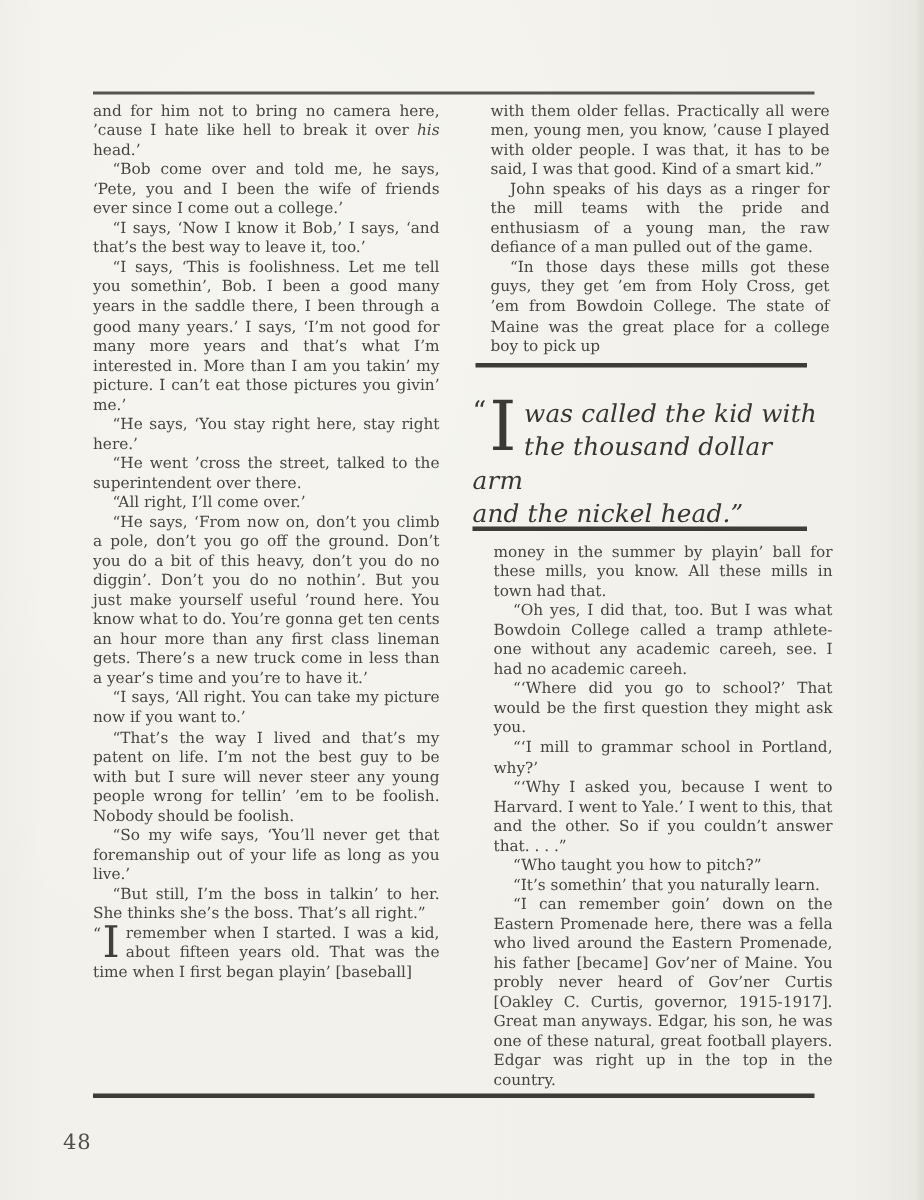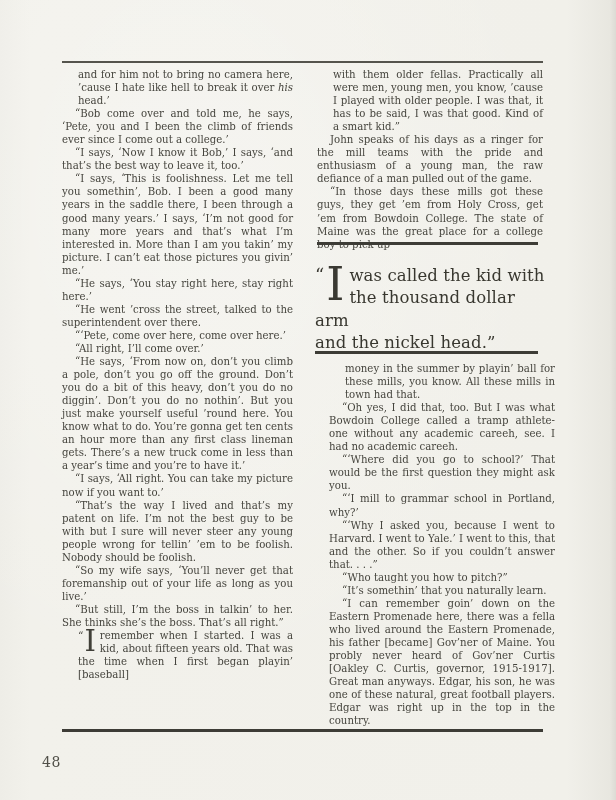--- a/index.html
+++ b/index.html
@@ -12,54 +12,53 @@
     color:#46453e;
   }
   .rule { position:absolute; }
   .rule-top    { left:62px;  top:61px;  width:481px; height:1.6px; background:#55544d; }
   .rule-bottom { left:62px;  top:729px; width:481px; height:2.6px; background:#3d3c36; }
   .pq-rule-top    { left:317px; top:242px; width:221px; height:2.8px; background:#3d3c36; }
   .pq-rule-bottom { left:315px; top:351px; width:223px; height:2.8px; background:#3d3c36; }
 
   .col { position:absolute; font-size:10.2px; line-height:13.05px; text-align:justify; }
   .col-left        { left:62px;  top:68px;  width:231px; }
-  .col-right-top   { left:317px; top:68px;  width:226px; }
+  .col-right-top   { left:327px; top:68px;  width:226px; }
   .col-right-bottom{ left:329px; top:362px; width:226px; }
   .col p { margin:0; text-indent:13px; }
-  .col p.noindent { text-indent:0;margin-left:16px; }
+  .col p.noindent { text-indent:0; }
   .col i { font-style:italic; }
 
   .section2 { margin-top:13px; }
   .dropcap-wrap { float:left; display:inline-flex; align-items:flex-start; height:25px; margin:1px 4px 0 0; }
   .dc-q { font-size:10.5px; line-height:10px; margin:1px 1px 0 0; color:#46453e; }
   .dc-i { font-size:29px; line-height:23px; color:#403f38; }
 
   .pullquote { position:absolute; left:315px; top:265px; width:234px; }
   .pq-drop { float:left; display:inline-flex; align-items:flex-start; height:43px; margin-right:5px; }
   .pq-q { font-size:18px; line-height:15px; margin:2px 2px 0 0; color:#3a3932; }
   .pq-i { font-size:46px; line-height:39px; color:#3a3932; }
-  .pq-line { font-size:16.5px; line-height:22.4px; color:#38372f; letter-spacing:0.1px; }
+  .pq-line { font-size:16.5px; line-height:22.4px; color:#38372f; letter-spacing:0.1px;font-style:italic; }
 
   .page-num { position:absolute; left:42px; top:754px; font-size:14px; color:#504f48; letter-spacing:0.6px; }
 </style>
 </head>
 <body>
 
 <div class="page">
 
   <div class="rule rule-top"></div>
 
   <div class="col col-left">
     <p class="noindent"><span>and for him not to bring no camera here, ’cause I hate like hell to break it over </span><i>his</i><span> head.’</span></p>
-    <p>“Bob come over and told me, he says, ‘Pete, you and I been the climb of friends ever since I come out a college.’</p>
+    <p>“Bob come over and told me, he says, ‘Pete, you and I been the wife of friends ever since I come out a college.’</p>
     <p>“I says, ‘Now I know it Bob,’ I says, ‘and that’s the best way to leave it, too.’</p>
     <p>“I says, ‘This is foolishness. Let me tell you somethin’, Bob. I been a good many years in the saddle there, I been through a good many years.’ I says, ‘I’m not good for many more years and that’s what I’m interested in. More than I am you takin’ my picture. I can’t eat those pictures you givin’ me.’</p>
     <p>“He says, ‘You stay right here, stay right here.’</p>
     <p>“He went ’cross the street, talked to the superintendent over there.</p>
-    <p>“‘Pete, come over here, come over here.’</p>
     <p>“All right, I’ll come over.’</p>
     <p>“He says, ‘From now on, don’t you climb a pole, don’t you go off the ground. Don’t you do a bit of this heavy, don’t you do no diggin’. Don’t you do no nothin’. But you just make yourself useful ’round here. You know what to do. You’re gonna get ten cents an hour more than any first class lineman gets. There’s a new truck come in less than a year’s time and you’re to have it.’</p>
     <p>“I says, ‘All right. You can take my picture now if you want to.’</p>
     <p>“That’s the way I lived and that’s my patent on life. I’m not the best guy to be with but I sure will never steer any young people wrong for tellin’ ’em to be foolish. Nobody should be foolish.</p>
     <p>“So my wife says, ‘You’ll never get that foremanship out of your life as long as you live.’</p>
     <p>“But still, I’m the boss in talkin’ to her. She thinks she’s the boss. That’s all right.”</p>
     <p class="noindent section2">
       <span class="dropcap-wrap">
           <span class="dc-q">“</span>
           <span class="dc-i">I</span>

